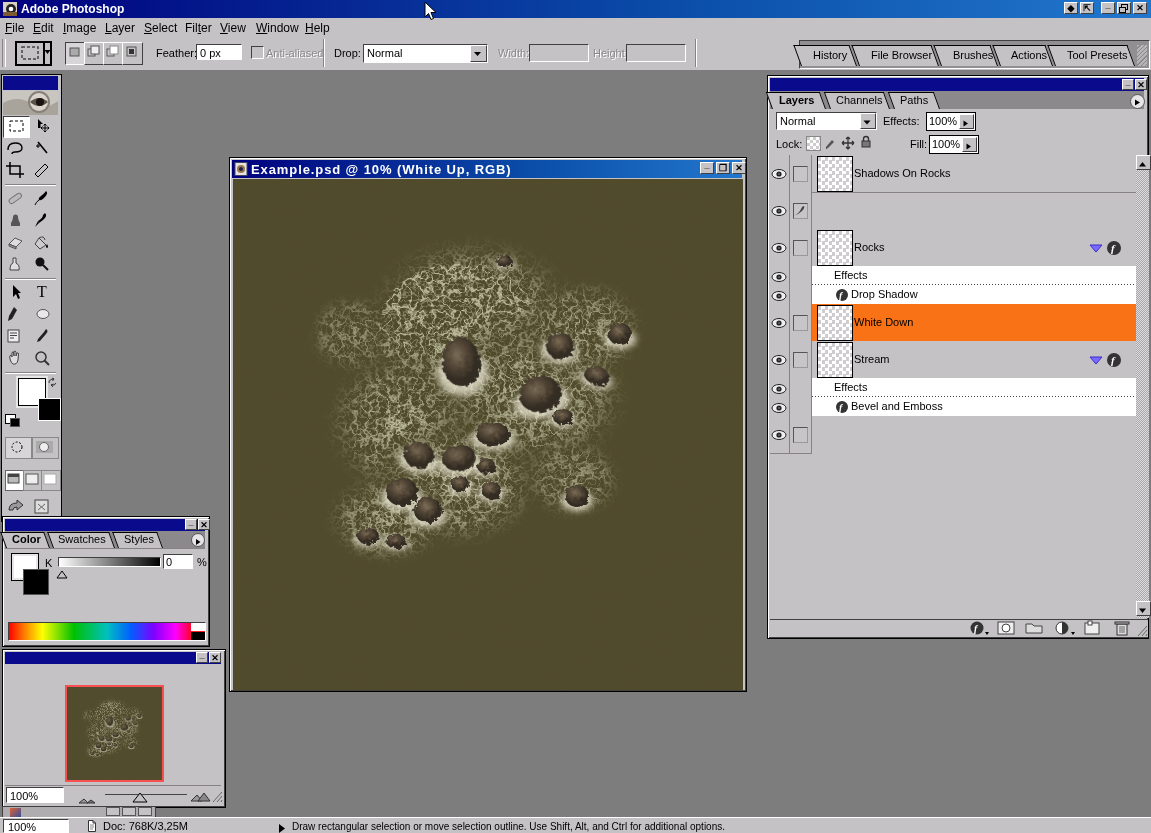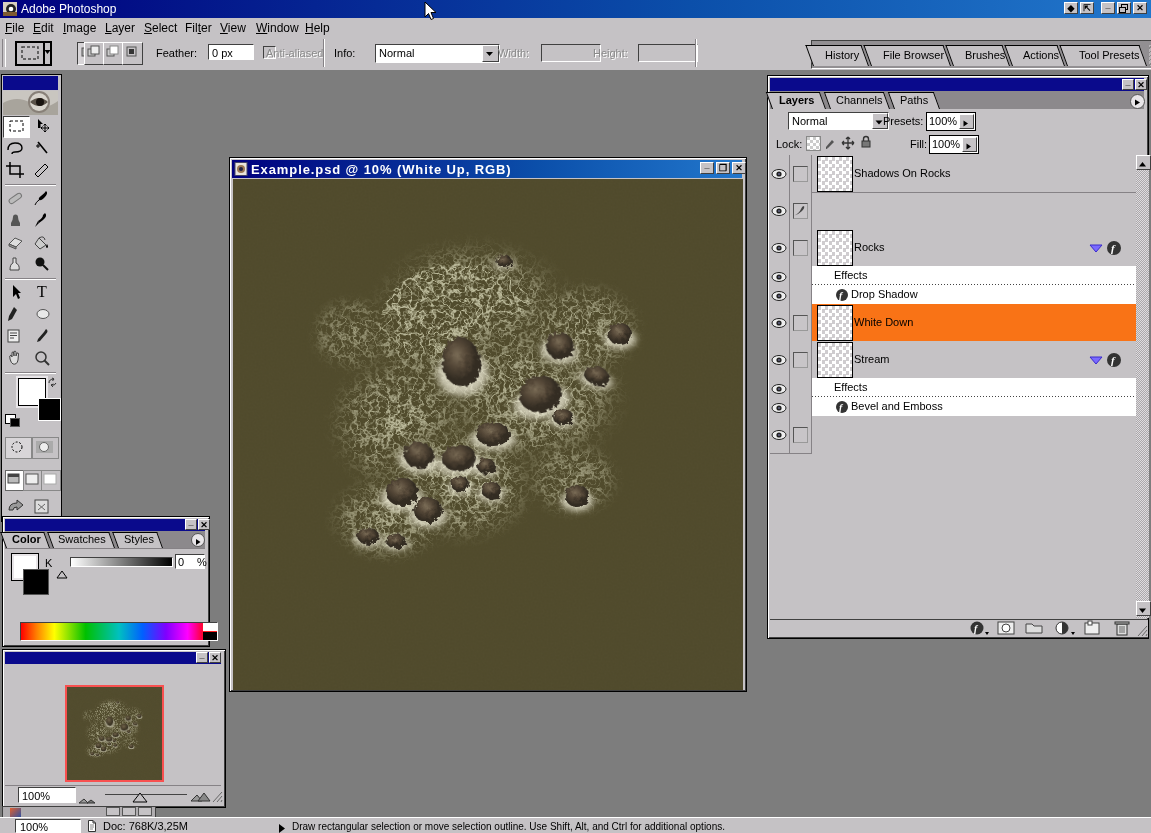--- a/index.html
+++ b/index.html
@@ -2,21 +2,21 @@
 <html><head>
 <meta charset="utf-8">
 <style>
   html,body{margin:0;padding:0;}
   body{width:1151px;height:833px;overflow:hidden;position:relative;
        font-family:"Liberation Sans",sans-serif;background:#7d7d7d;}
   .abs{position:absolute;}
   .raised{border-top:1px solid #ffffff;border-left:1px solid #ffffff;
           border-right:1px solid #404040;border-bottom:1px solid #404040;background:#c5c2c5;}
   .sunken{border-top:1px solid #404040;border-left:1px solid #404040;
-          border-right:1px solid #ffffff;border-bottom:1px solid #ffffff;margin-left:12px;}
+          border-right:1px solid #ffffff;border-bottom:1px solid #ffffff;}
   .winbtn{position:absolute;width:14px;height:12px;background:#c5c2c5;
           border-top:1px solid #fff;border-left:1px solid #fff;
           border-right:1px solid #404040;border-bottom:1px solid #404040;
           font-family:"Liberation Sans",sans-serif;font-size:9px;font-weight:bold;color:#000;
           text-align:center;line-height:10px;box-sizing:border-box;}
   .tab{position:absolute;height:17px;background:#c5c2c5;border:1px solid #000;border-bottom:none;
        font-size:11px;color:#000;padding:2px 6px 0 6px;box-sizing:border-box;}
   .ptab{transform:skewX(20deg);transform-origin:bottom left;}
 </style>
 </head>
@@ -25,21 +25,21 @@
 <div class="abs" id="titlebar" style="left:0;top:0;width:1151px;height:18px;
      background:linear-gradient(to right,#00007e,#0b4faa 60%,#2277cc);">
   <div class="abs" style="left:3px;top:2px;width:14px;height:14px;">
     <svg width="14" height="14">
       <rect x="0" y="0" width="14" height="14" fill="#d8d0c0"></rect>
       <circle cx="8" cy="7" r="5" fill="#222"></circle>
       <circle cx="8" cy="7" r="2.3" fill="#fff"></circle>
       <rect x="0" y="10" width="14" height="4" fill="#7e5a30"></rect>
     </svg>
   </div>
-  <div class="abs" style="left:21px;top:2px;font-size:12px;font-weight:normal;color:#fff;text-align:center;">Adobe Photoshop</div>
+  <div class="abs" style="left:21px;top:2px;font-size:12px;font-weight:bold;color:#fff;text-align:center;">Adobe Photoshop</div>
   <div class="winbtn" style="left:1064px;top:2px;">◆</div>
   <div class="winbtn" style="left:1080px;top:2px;">⇱</div>
   <div class="winbtn" style="left:1101px;top:2px;"><span style="position:relative;top:-3px;">_</span></div>
   <div class="winbtn" style="left:1117px;top:2px;"><svg width="12" height="10">
         <rect x="3.5" y="1.5" width="6" height="5" fill="none" stroke="#000"></rect>
         <rect x="1.5" y="4.5" width="6" height="5" fill="#c5c2c5" stroke="#000"></rect>
       </svg></div>
   <div class="winbtn" style="left:1133px;top:2px;">✕</div>
 </div>
 
@@ -96,21 +96,21 @@
     </div>
   </div>
 
   <div class="abs" style="left:156px;top:10px;font-size:11px;color:#000;">Feather:</div>
   <div class="abs sunken" style="left:196px;top:7px;width:46px;height:16px;background:#fff;font-size:11px;padding:2px 0 0 3px;box-sizing:border-box;">0 px</div>
 
   <div class="abs sunken" style="left:251px;top:9px;width:11px;height:11px;background:#c5c2c5;"></div>
   <div class="abs" style="left:266px;top:10px;font-size:11px;color:#8a8a8a;text-shadow:1px 1px 0 #fff;">Anti-aliased</div>
   <div class="abs" style="left:323px;top:2px;width:1px;height:28px;background:#868286;border-right:1px solid #fff;"></div>
 
-  <div class="abs" style="left:334px;top:10px;font-size:11px;color:#000;">Info:</div>
+  <div class="abs" style="left:334px;top:10px;font-size:11px;color:#000;">Drop:</div>
   <div class="abs sunken" style="left:363px;top:7px;width:123px;height:17px;background:#fff;">
     <div class="abs" style="left:3px;top:2px;font-size:11px;">Normal</div>
     <div class="abs raised" style="right:0px;top:0px;width:15px;height:15px;">
       <svg width="13" height="13">
           <path d="M3 5 L10 5 L6.5 9 Z" fill="#000"></path>
         </svg>
     </div>
   </div>
 
   <div class="abs" style="left:498px;top:10px;font-size:11px;color:#8a8a8a;text-shadow:1px 1px 0 #fff;">Width:</div>
@@ -432,21 +432,21 @@
     </div>
   </div>
 
   <div class="abs" style="left:2px;top:33px;width:374px;height:23px;background:#c5c2c5;border-bottom:1px solid #9a979a;">
     <div class="abs sunken" style="left:6px;top:3px;width:99px;height:16px;background:#fff;">
       <div class="abs" style="left:3px;top:2px;font-size:11px;">Normal</div>
       <div class="abs raised" style="right:0;top:0;width:14px;height:14px;"><svg width="12" height="12">
             <path d="M2.5 4.5 L9.5 4.5 L6 8.5 Z" fill="#000"></path>
           </svg></div>
     </div>
-    <div class="abs" style="left:113px;top:6px;font-size:11px;">Presets:</div>
+    <div class="abs" style="left:113px;top:6px;font-size:11px;">Effects:</div>
     <div class="abs" style="left:156px;top:3px;width:48px;height:17px;border:1px solid #000;background:#fff;">
       <div class="abs" style="left:2px;top:2px;font-size:11px;">100%</div>
       <div class="abs raised" style="right:1px;top:1px;width:13px;height:13px;"><svg width="11" height="11">
             <path d="M3.5 2.5 L8 5.5 L3.5 8.5 Z" fill="#000"></path>
           </svg></div>
     </div>
   </div>
 
   <div class="abs" style="left:2px;top:56px;width:374px;height:23px;background:#c5c2c5;border-bottom:1px solid #404040;">
     <div class="abs" style="left:6px;top:6px;font-size:11px;">Lock:</div>

